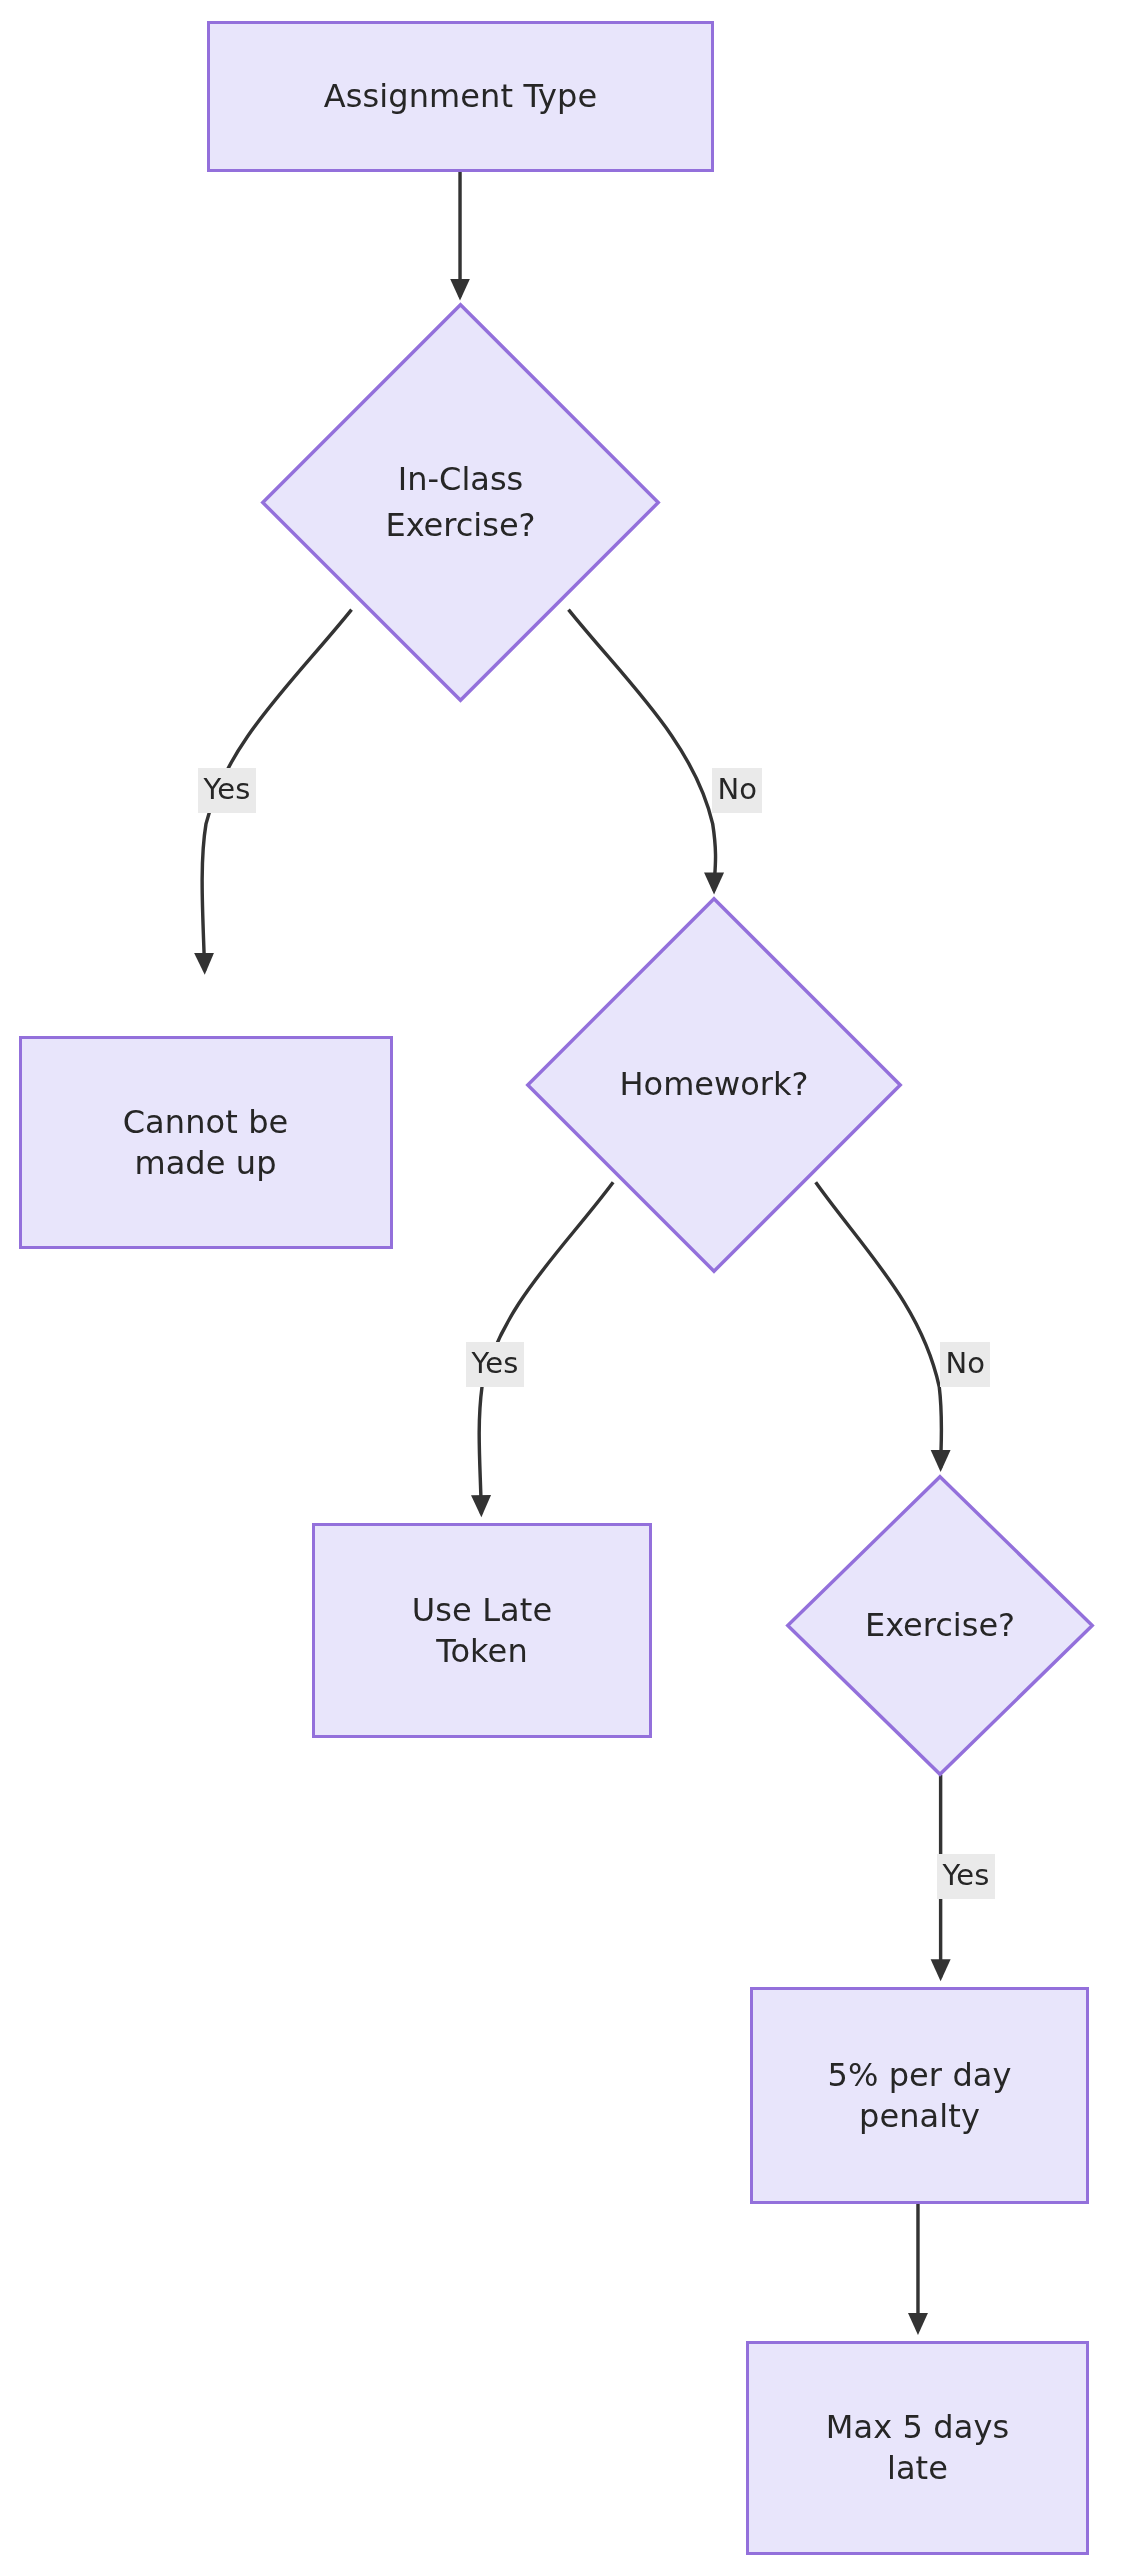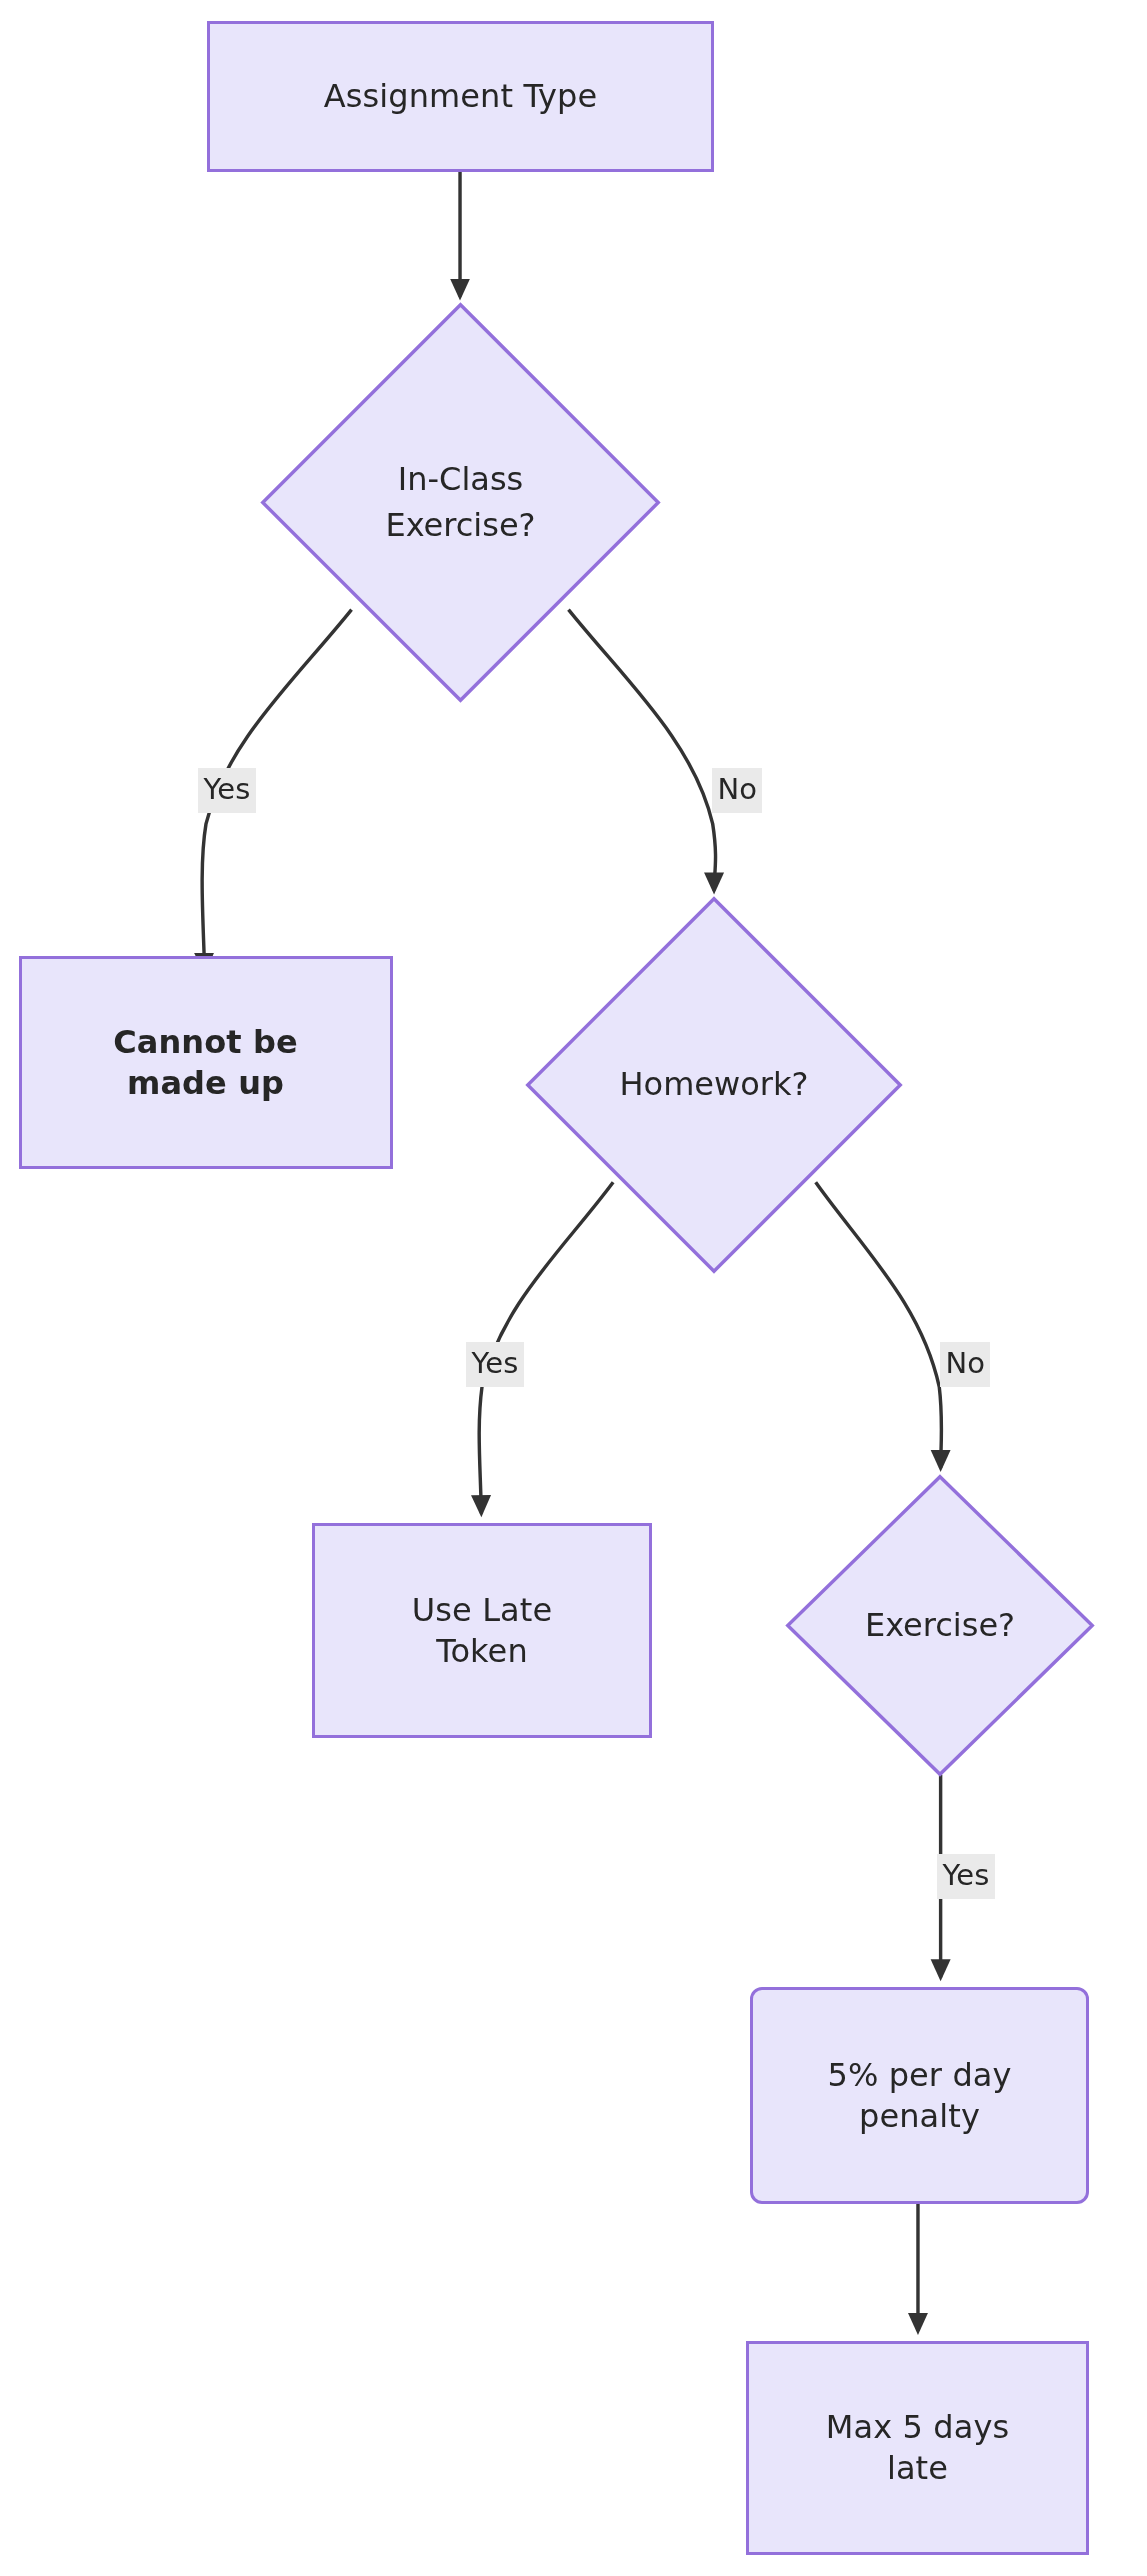--- a/index.html
+++ b/index.html
@@ -117,21 +117,21 @@
       <polygon points="292,4 580,292 292,580 4,292" fill="#e8e5fb" stroke="#9370db" stroke-width="5"></polygon>
     </svg>
     <span class="diamond-text">In-Class
 Exercise?</span>
   </div>
 
   <div class="node node-rect" style="left:207px; top:20.6px; width:507px; height:151px;">
     <span class="node-label">Assignment Type</span>
   </div>
 
-  <div class="node node-rect" style="left:18.5px; top:956px; width:374px; height:213px;font-weight:bold;">
+  <div class="node node-rect" style="left:18.5px; top:1036px; width:374px; height:213px;">
     <span class="node-label">Cannot be
 made up</span>
   </div>
 
   <div class="node node-rect" style="left:312px; top:1523px; width:340px; height:215px;">
     <span class="node-label">Use Late
 Token</span>
   </div>
 
   <div class="node node-diamond" style="left:525px; top:896px; width:378px; height:378px;">
@@ -141,21 +141,21 @@
     <span class="diamond-text">Homework?</span>
   </div>
 
   <div class="node node-diamond" style="left:785px; top:1474px; width:310px; height:303px;">
     <svg class="diamond-shape" viewBox="0 0 452 442" preserveAspectRatio="none" xmlns="http://www.w3.org/2000/svg" aria-hidden="true">
       <polygon points="226,4 448,221 226,438 4,221" fill="#e8e5fb" stroke="#9370db" stroke-width="5"></polygon>
     </svg>
     <span class="diamond-text">Exercise?</span>
   </div>
 
-  <div class="node node-rect" style="left:750px; top:1987px; width:339px; height:217px;border-radius:12px;">
+  <div class="node node-rect" style="left:750px; top:1987px; width:339px; height:217px;">
     <span class="node-label">5% per day
 penalty</span>
   </div>
 
   <div class="node node-rect" style="left:746px; top:2341px; width:343px; height:214px;">
     <span class="node-label">Max 5 days
 late</span>
   </div>
 
   <div class="edge-label" style="left:171px; top:768px;">Yes</div>

